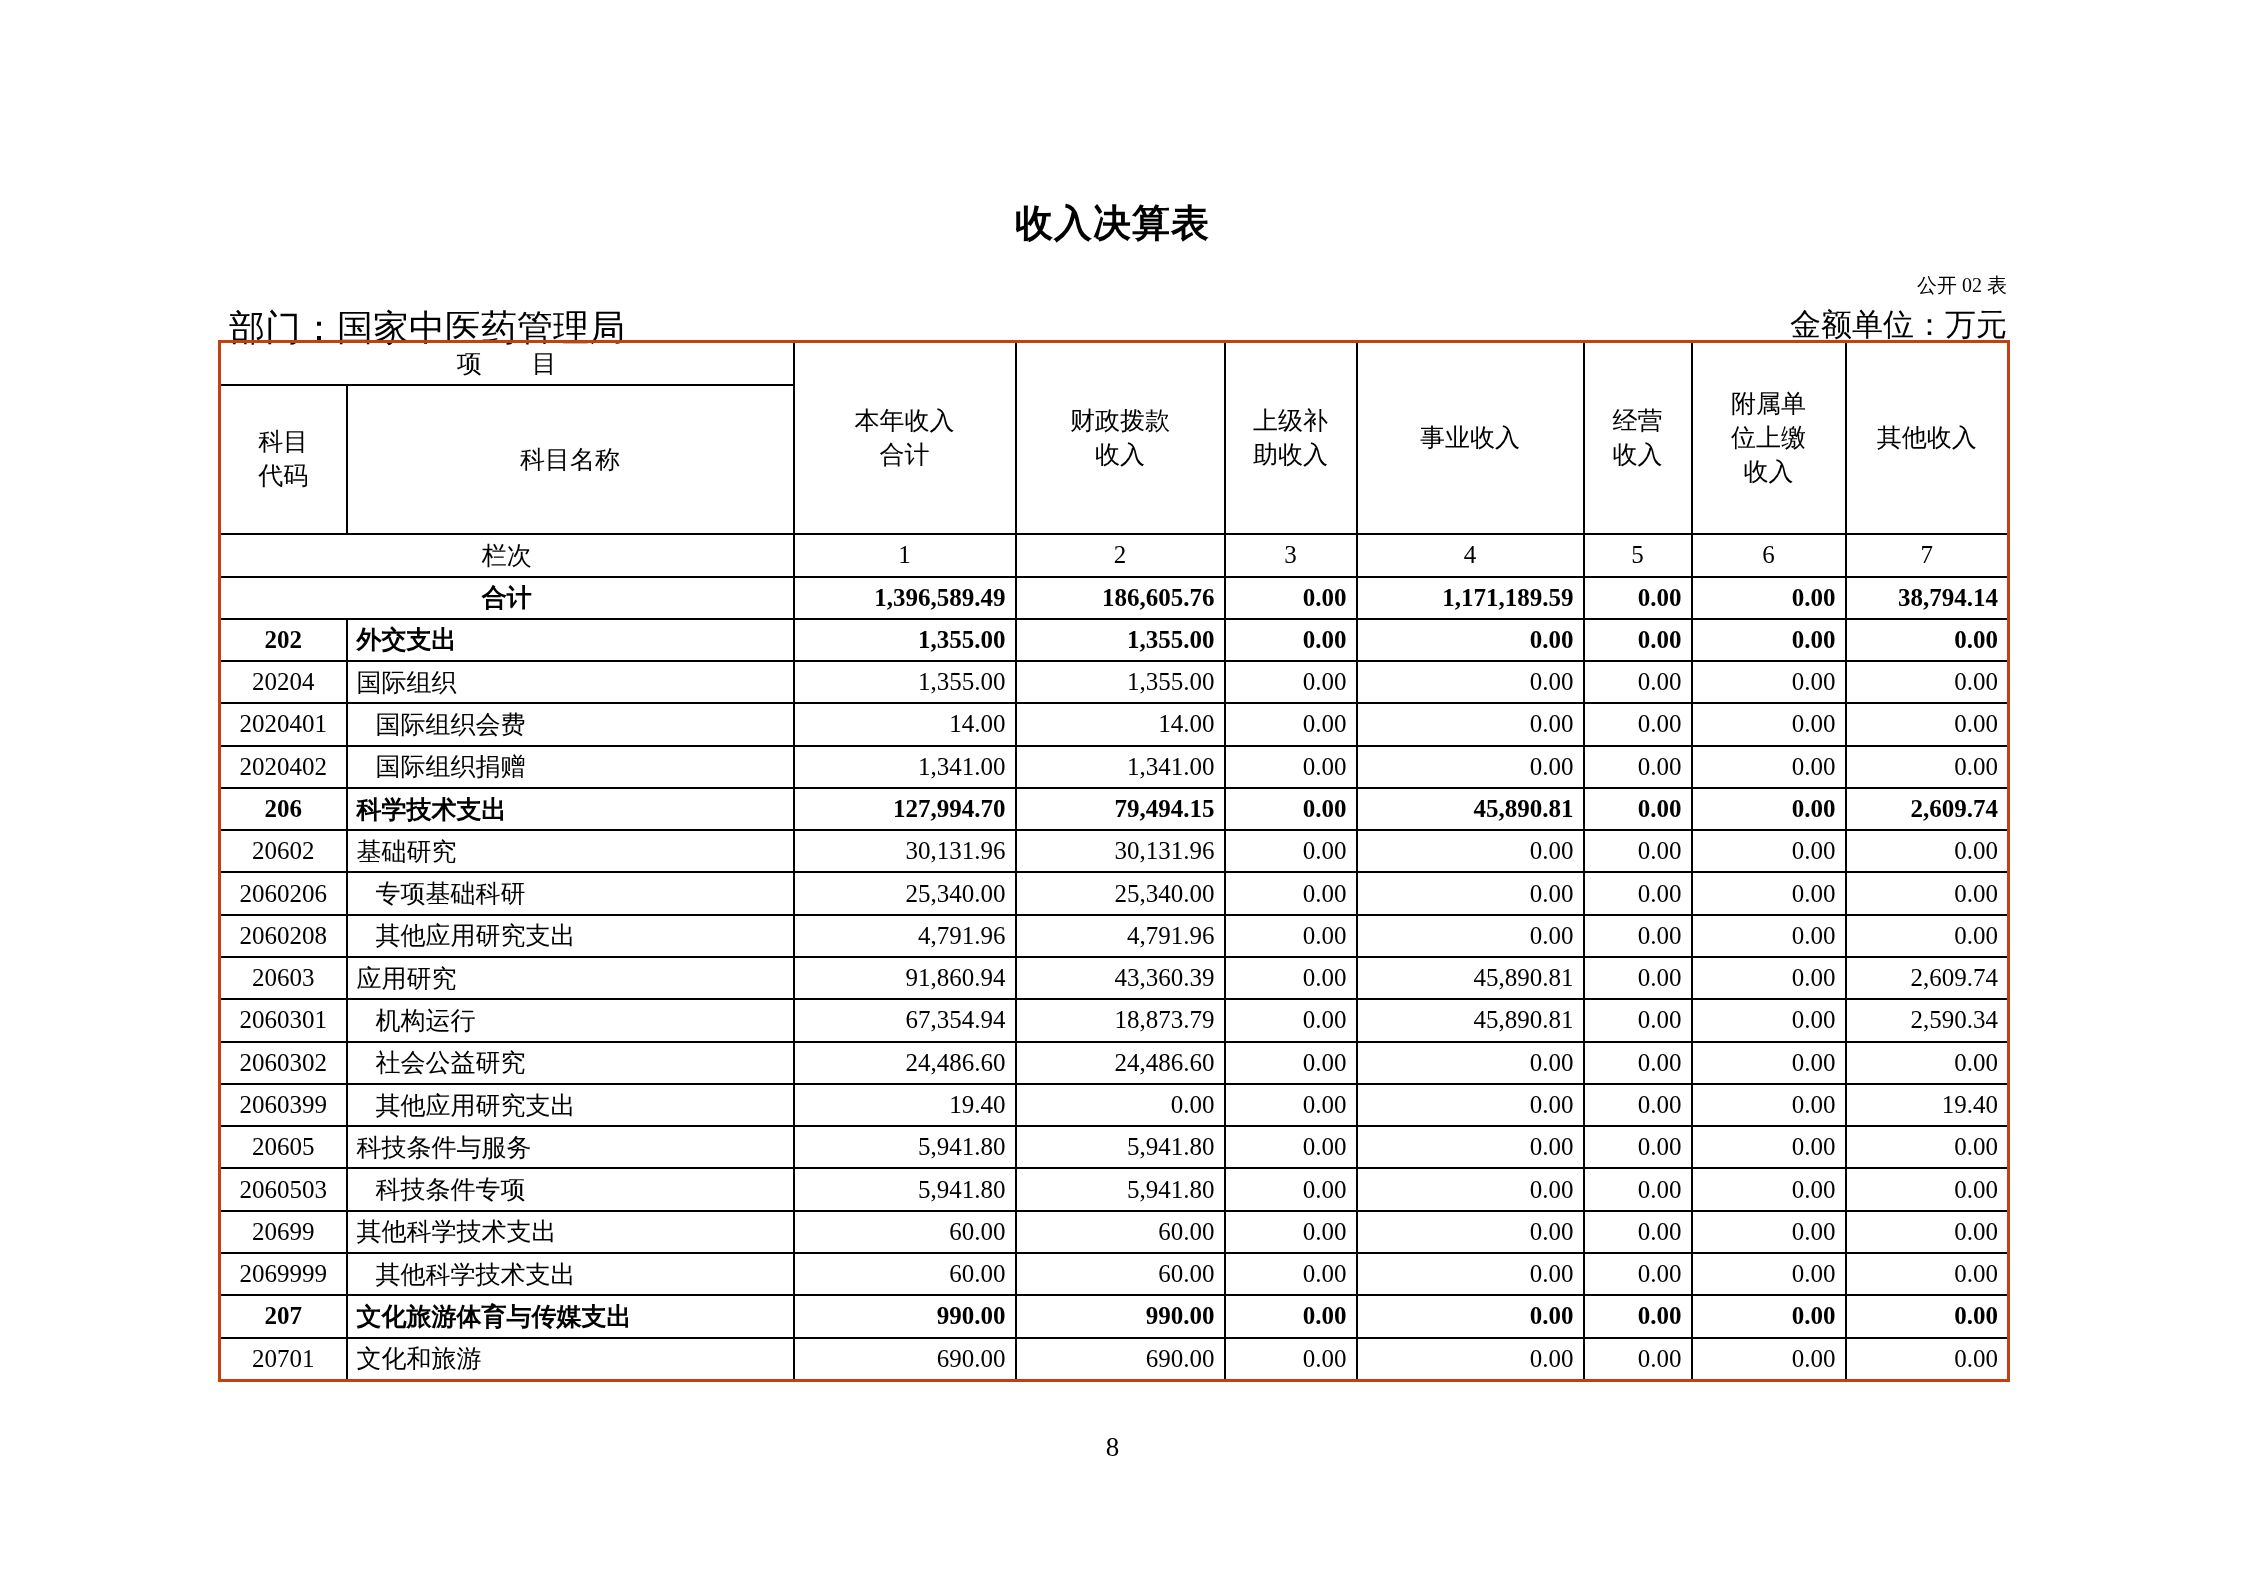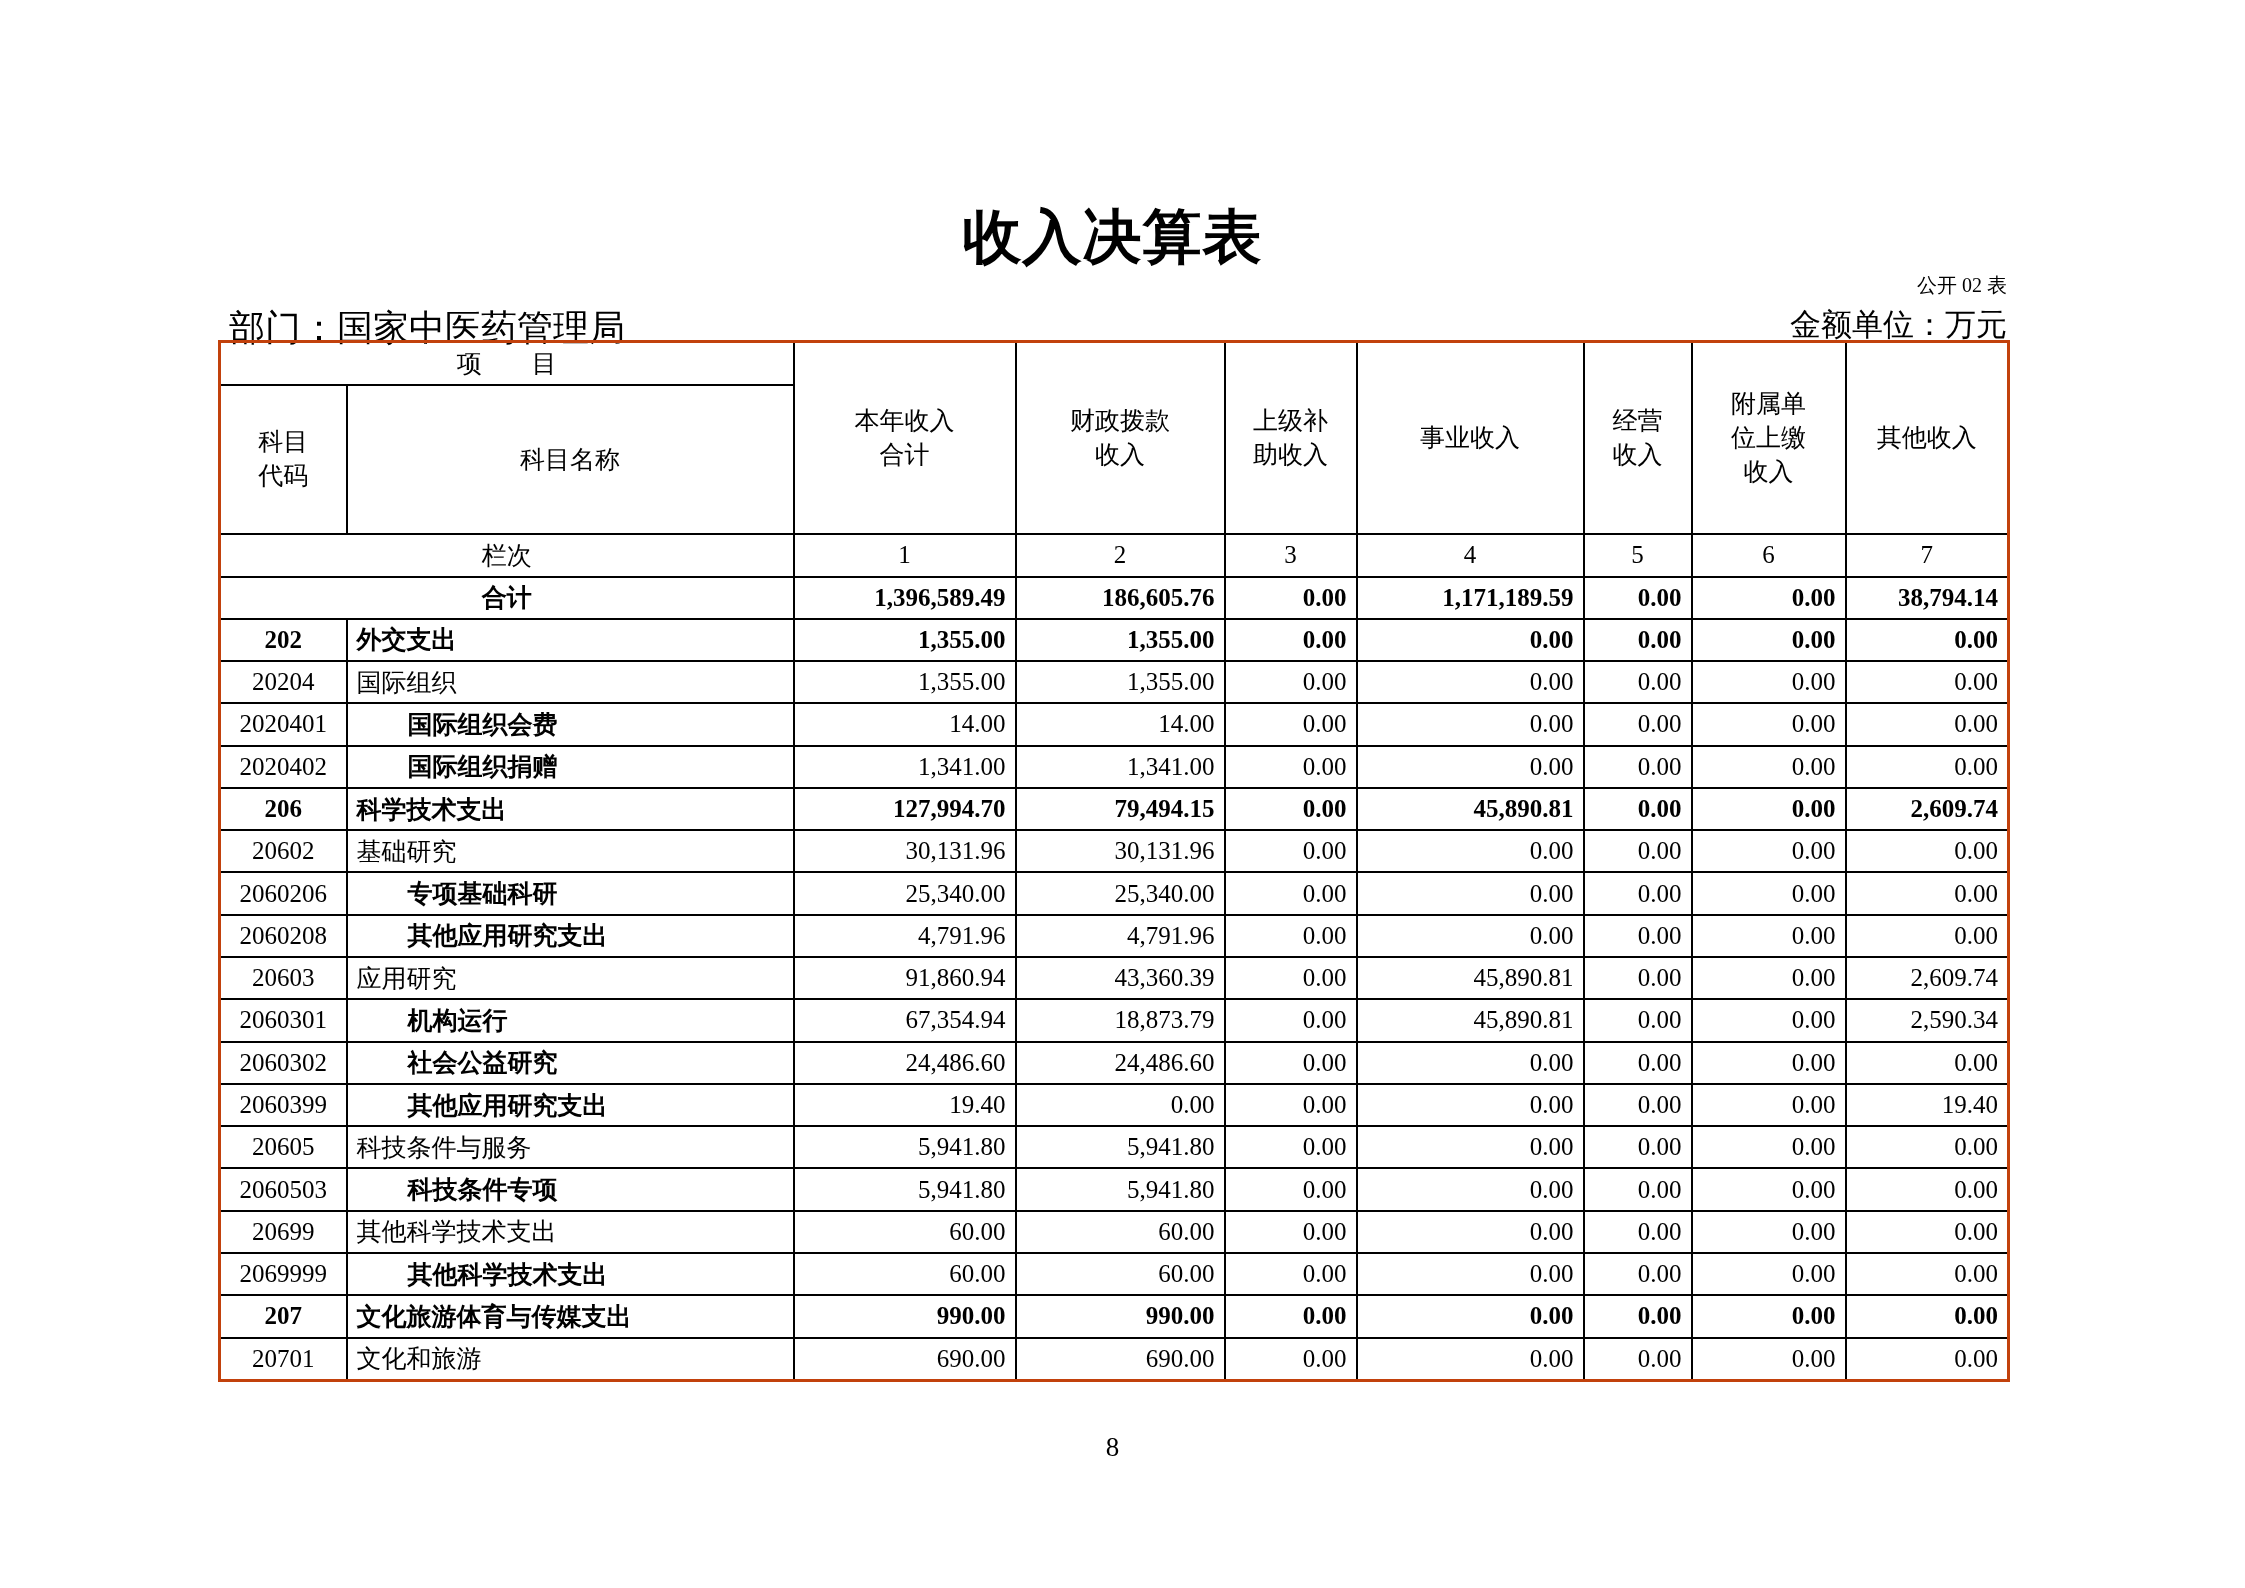--- a/index.html
+++ b/index.html
@@ -12,21 +12,21 @@
     font-family:"Liberation Serif","DejaVu Serif",serif;
     overflow:hidden;
   }
   .title{
     position:absolute;
     top:198px;
     left:218px;
     width:1789px;
     margin:0;
     text-align:center;
-    font-size:59px;
+    font-size:38px;
     font-weight:bold;
     letter-spacing:1px;
   }
   .meta-code{
     position:absolute;
     top:272px;
     left:218px;
     width:1789px;
     text-align:right;
     font-size:20px;
@@ -65,21 +65,21 @@
     vertical-align:middle;
   }
   tr.h-top{height:43px;}
   tr.h-tall{height:149px;}
   tr.h-lanci{height:43px;}
   th.center{text-align:center;}
   th.pre{white-space:pre-line;text-align:center;line-height:1.35;font-size:26px;}
   th.prespace{white-space:pre;text-align:center;font-size:26px;}
   td.code{text-align:center;}
   td.name{text-align:left;}
-  td.name.ind{padding-left:60px;font-weight:bold;}
+  td.name.ind{padding-left:28px;}
   td.num{text-align:right;}
   td.total-label{text-align:center;font-weight:bold;}
   tr.bold td{font-weight:bold;}
   .page-number{
     position:absolute;
     top:1432px;
     left:218px;
     width:1789px;
     text-align:center;
     font-size:27px;

